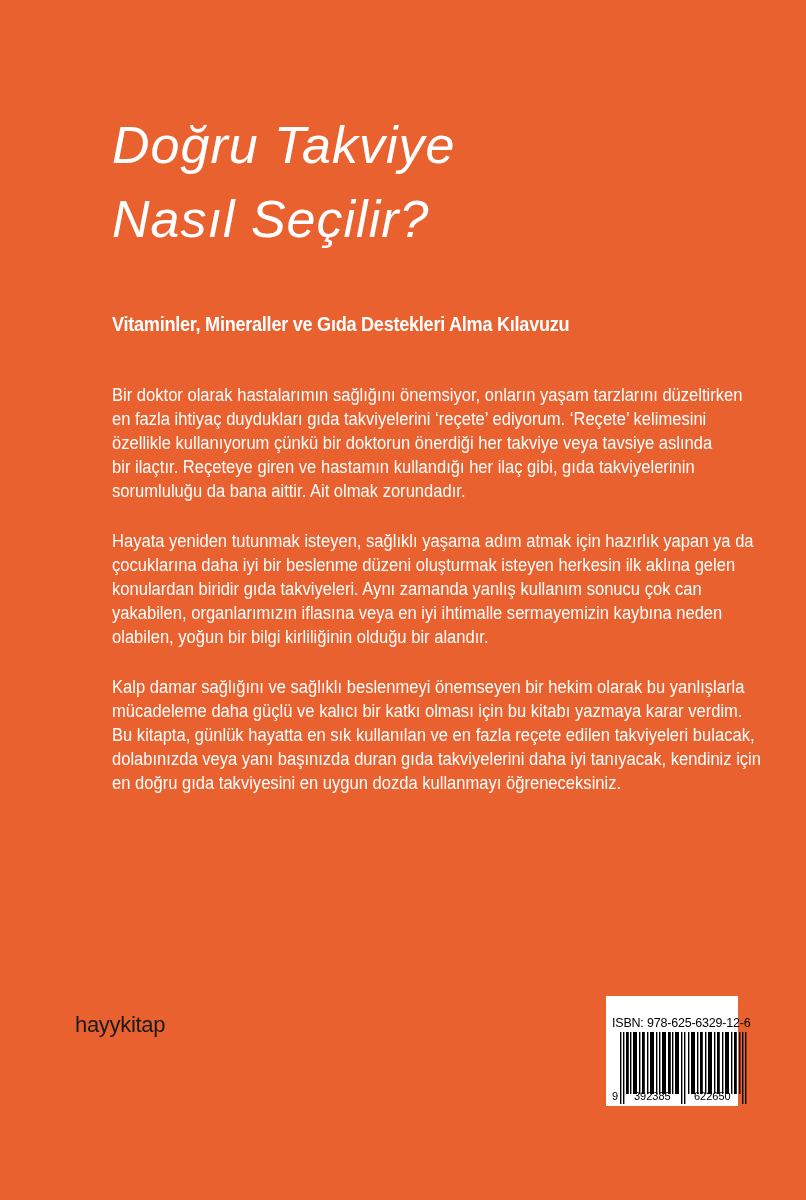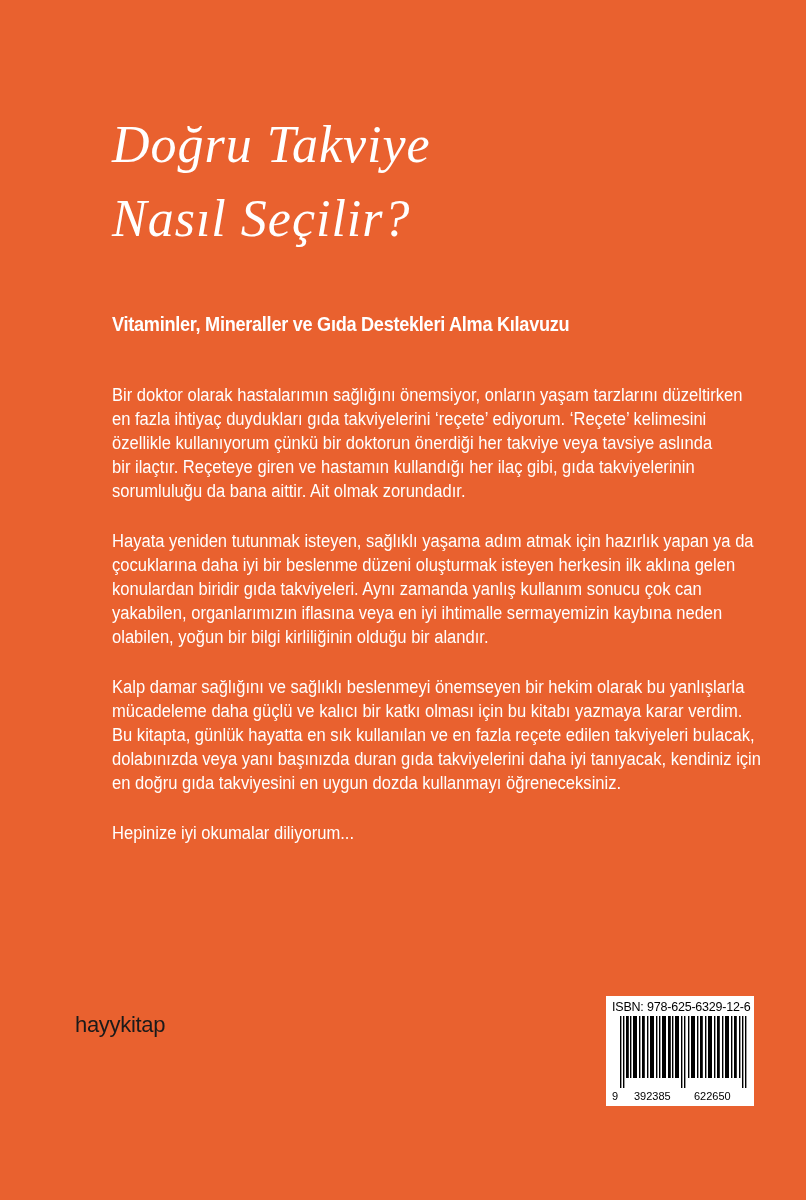--- a/index.html
+++ b/index.html
@@ -8,21 +8,21 @@
       background: #E9612F;
       position: relative;
       overflow: hidden;
       font-family: "Liberation Sans", sans-serif;
     }
     .title {
       position: absolute;
       left: 112px; top: 108px;
       width: 560px;
       color: #ffffff;
-      font-family: Liberation Serif, serif;
+      font-family: Liberation Sans, sans-serif;
       font-style: italic;
       font-size: 52px;
       line-height: 74px;
       letter-spacing: 1px;
       margin: 0;
       font-weight: normal;
     }
     .subtitle {
       position: absolute;
       left: 112px; top: 311px;
@@ -59,24 +59,24 @@
       position: absolute;
       left: 75px; top: 1012px;
       color: #1a1a1a;
       font-family: "Liberation Sans", sans-serif;
       font-size: 22px;
       letter-spacing: -0.3px;
     }
     .barcode-box {
       position: absolute;
       left: 606px; top: 996px;
-      width: 148px; height: 110px;
+      width: 132px; height: 110px;
       background: #ffffff;
       box-sizing: border-box;
-      padding: 4px 6px;
+      padding: 20px 6px;
     }
     .isbn-label {
       font-family: "Liberation Sans", sans-serif;
       font-size: 12.5px;
       color: #000;
       white-space: nowrap;
       letter-spacing: -0.2px;
       line-height: 14px;
     }
     .bars {
@@ -123,23 +123,20 @@
     <span class="line">yakabilen, organlarımızın iflasına veya en iyi ihtimalle sermayemizin kaybına neden</span>
     <span class="line">olabilen, yoğun bir bilgi kirliliğinin olduğu bir alandır.</span>
   </p>
   <p class="para">
     <span class="line">Kalp damar sağlığını ve sağlıklı beslenmeyi önemseyen bir hekim olarak bu yanlışlarla</span>
     <span class="line">mücadeleme daha güçlü ve kalıcı bir katkı olması için bu kitabı yazmaya karar verdim.</span>
     <span class="line">Bu kitapta, günlük hayatta en sık kullanılan ve en fazla reçete edilen takviyeleri bulacak,</span>
     <span class="line">dolabınızda veya yanı başınızda duran gıda takviyelerini daha iyi tanıyacak, kendiniz için</span>
     <span class="line">en doğru gıda takviyesini en uygun dozda kullanmayı öğreneceksiniz.</span>
   </p>
-  <p class="para">
-    <span class="line">Hepinize iyi okumalar diliyorum...</span>
-  </p>
 </div>
 
 <div class="publisher">hayykitap</div>
 
 <div class="barcode-box">
   <div class="isbn-label">ISBN: 978-625-6329-12-6</div>
   <div class="bars">
     <svg width="132" height="72" viewBox="0 0 132 72">
       <g fill="#000">
         <rect x="0" y="0" width="1.4" height="72"></rect>

